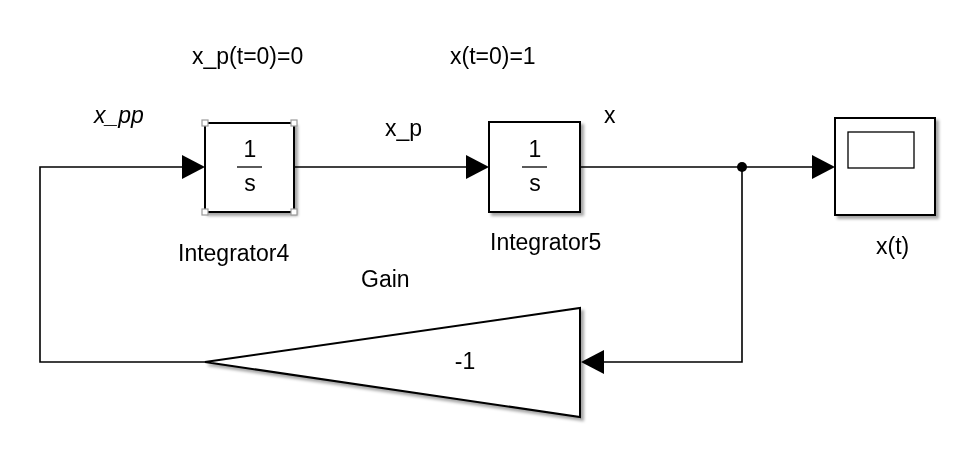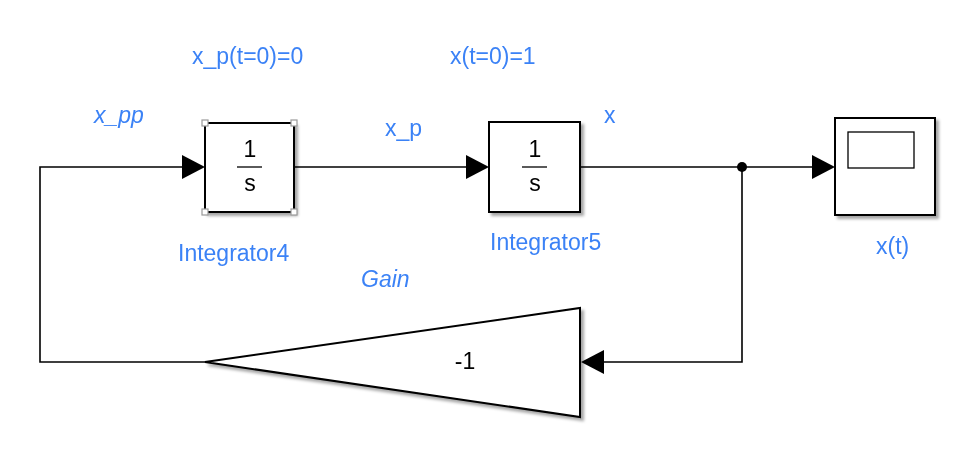--- a/index.html
+++ b/index.html
@@ -1,19 +1,19 @@
 <!DOCTYPE html>
 <html><head>
 <meta charset="utf-8">
 <style>
   html, body { margin: 0; padding: 0; background: #ffffff; }
   body { width: 972px; height: 471px; position: relative; overflow: hidden;
          font-family: "Liberation Sans", "DejaVu Sans", sans-serif; color: #000; }
   svg { position: absolute; left: 0; top: 0; }
-  .lbl { position: absolute; font-size: 23px; line-height: 1; white-space: nowrap; color: #3b82f6; }
+  .lbl { position: absolute; font-size: 23px; line-height: 1; white-space: nowrap; color: #000000; }
   .blk-text { position: absolute; font-size: 23px; line-height: 1; text-align: center; }
 </style>
 </head>
 <body>
 
 <svg width="972" height="471" viewBox="0 0 972 471">
   <defs>
     <filter id="sh" x="-10%" y="-10%" width="130%" height="130%">
       <feDropShadow dx="3" dy="3" stdDeviation="1.5" flood-color="#000" flood-opacity="0.35"></feDropShadow>
     </filter>
@@ -70,20 +70,20 @@
 <div class="blk-text" style="left:235px; top:172px; width:30px;">s</div>
 
 <div class="blk-text" style="left:520px; top:138px; width:30px;">1</div>
 <div class="blk-text" style="left:520px; top:172px; width:30px;">s</div>
 
 <div class="blk-text" style="left:435px; top:350px; width:60px;">-1</div>
 
 <div class="lbl" style="left:178px; top:242px;">Integrator4</div>
 <div class="lbl" style="left:490px; top:231px;">Integrator5</div>
 <div class="lbl" style="left:876px; top:235px;">x(t)</div>
-<div class="lbl" style="left:361px; top:268px;font-style:italic;">Gain</div>
+<div class="lbl" style="left:361px; top:268px;">Gain</div>
 
 <div class="lbl" style="left:192px; top:45px;">x_p(t=0)=0</div>
 <div class="lbl" style="left:450px; top:45px;">x(t=0)=1</div>
 
 <div class="lbl" style="left:94px; top:104px;font-style:italic;">x_pp</div>
 <div class="lbl" style="left:385px; top:104px;margin-top:13px;">x_p</div>
 <div class="lbl" style="left:604px; top:104px;">x</div>
 
 </body></html>

